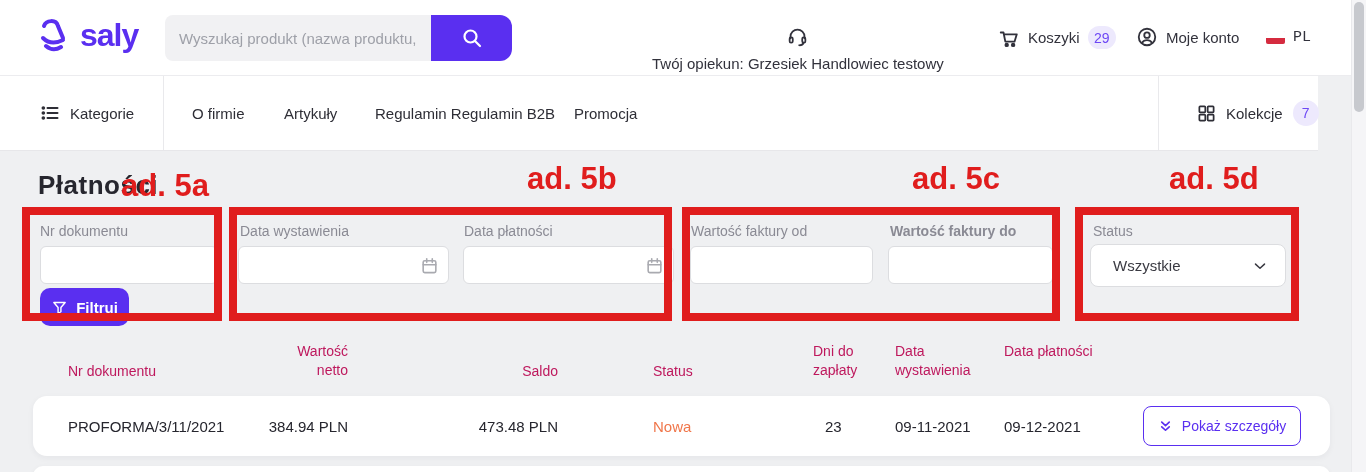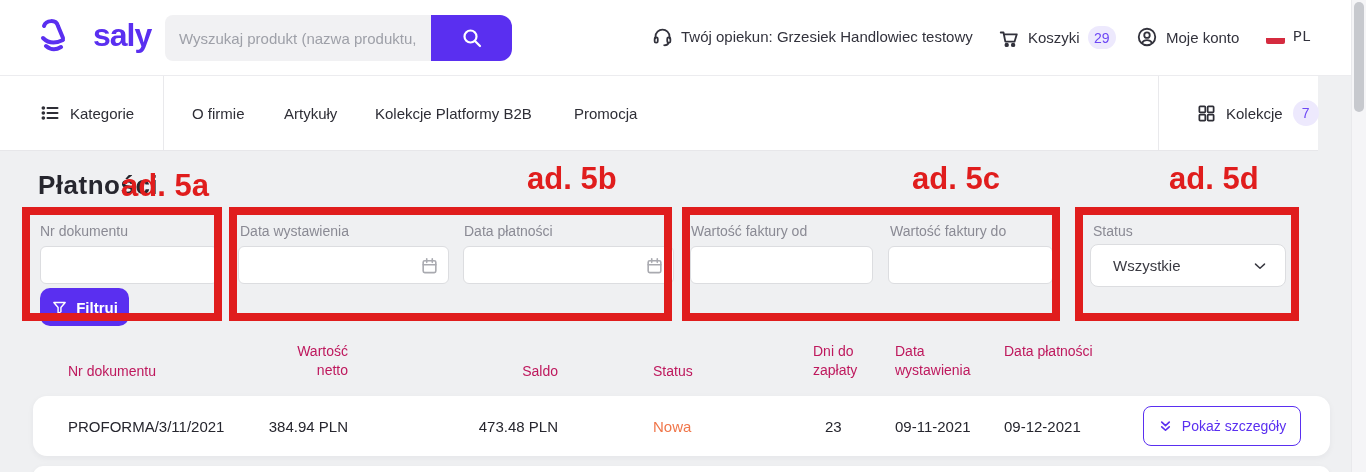--- a/index.html
+++ b/index.html
@@ -5,21 +5,21 @@
   html,body{margin:0;padding:0;}
   #app{
     position:relative;width:1366px;height:472px;overflow:hidden;
     background:#EFF0F2;
     font-family:"Liberation Sans",sans-serif;
     color:#2E2E38;
   }
   
   .header{position:absolute;left:0;top:0;width:1366px;height:75px;background:#fff;border-bottom:1px solid #ECECEF;}
   .logo{position:absolute;left:36px;top:16px;display:flex;align-items:center;gap:2px;cursor:pointer;}
-  .logo-text{font-size:32px;font-weight:bold;color:#5A2FF0;letter-spacing:-1px;margin-left:13px;}
+  .logo-text{font-size:32px;font-weight:bold;color:#5A2FF0;letter-spacing:-1px;}
   .search-input{
     position:absolute;left:165px;top:15px;width:266px;height:46px;box-sizing:border-box;
     background:#F1F1F3;border:none;border-radius:8px 0 0 8px;outline:none;
     padding:0 14px;font-size:15px;color:#3A3A42;font-family:"Liberation Sans",sans-serif;
   }
   .search-input::placeholder{color:#9EA0A8;}
   .search-btn{
     position:absolute;left:431px;top:15px;width:81px;height:46px;border:none;cursor:pointer;
     background:#5A2FF0;border-radius:0 12px 12px 0;display:flex;align-items:center;justify-content:center;
   }
@@ -96,21 +96,21 @@
     <input class="search-input" type="text" value="" placeholder="Wyszukaj produkt (nazwa produktu, k" style="">
     <button class="search-btn">
       <span>
         <svg width="24" height="24" viewBox="0 0 24 24" fill="none" stroke="#fff" stroke-width="2.2" stroke-linecap="round">
           <circle cx="10.5" cy="10.5" r="6"></circle>
           <line x1="15" y1="15" x2="20" y2="20"></line>
         </svg>
       </span>
     </button>
 
-    <div class="hdr-item" style="left:652px;top:26px;">
+    <div class="hdr-item" style="left:652px;top:26px;flex-direction:column;">
       <span>
         <svg width="21" height="21" viewBox="0 0 24 24" fill="none" stroke="#32323C" stroke-width="2" stroke-linecap="round">
           <path d="M4 14 v-2 a8 8 0 0 1 16 0 v2"></path>
           <rect x="3" y="13" width="3.6" height="6" rx="1.6"></rect>
           <rect x="17.4" y="13" width="3.6" height="6" rx="1.6"></rect>
           <path d="M19 19 a5 4 0 0 1 -5 3"></path>
         </svg>
       </span>
       <span>Twój opiekun: Grzesiek Handlowiec testowy</span>
     </div>
@@ -163,21 +163,21 @@
     </div>
     <div class="vdiv" style="left:163px;"></div>
 
     <div class="nav-item" style="left:284px;">
       <span>Artykuły</span>
     </div>
     <div class="nav-item" style="left:192px;">
       <span>O firmie</span>
     </div>
     <div class="nav-item" style="left:375px;">
-      <span>Kolekcje Platformy B2B</span>
+      <span>Regulamin Regulamin B2B</span>
     </div>
     <div class="nav-item" style="left:574px;">
       <span>Promocja</span>
     </div>
 
     <div class="vdiv" style="left:1158px;"></div>
     <div class="nav-item" style="left:1197px;">
       <span>
         <svg width="19" height="19" viewBox="0 0 24 24" fill="none" stroke="#2E2E36" stroke-width="2.2">
           <rect x="3" y="3" width="7.5" height="7.5" rx="1"></rect>
@@ -223,21 +223,21 @@
       <rect x="4" y="6" width="16" height="15" rx="2"></rect>
       <line x1="8.5" y1="3.5" x2="8.5" y2="8"></line>
       <line x1="15.5" y1="3.5" x2="15.5" y2="8"></line>
       <line x1="4" y1="11" x2="20" y2="11"></line>
     </svg>
   </span>
 
   <span class="flabel" style="left:691px;">Wartość faktury od</span>
   <input class="finput" style="left: 690px; width: 183px;">
 
-  <span class="flabel" style="left:890px;">Wartość faktury do</span>
+  <span class="flabel" style="left:890px;font-weight:bold;">Wartość faktury do</span>
   <input class="finput" style="left: 888px; width: 165px;">
 
   <span class="flabel" style="left:1093px;">Status</span>
   <div class="status-select">
     <span>Wszystkie</span>
     <span>
       <svg width="18" height="18" viewBox="0 0 24 24" fill="none" stroke="#3A3A42" stroke-width="2" stroke-linecap="round" stroke-linejoin="round">
         <polyline points="6,9.5 12,15 18,9.5"></polyline>
       </svg>
     </span>

